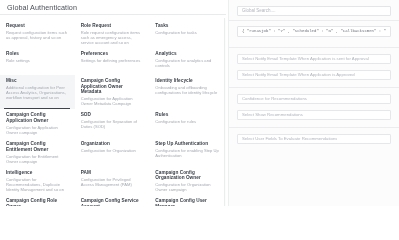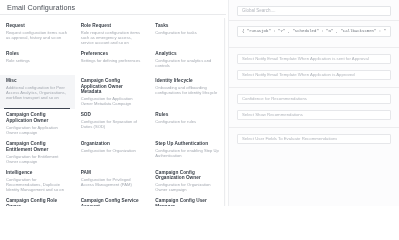--- a/index.html
+++ b/index.html
@@ -192,21 +192,21 @@
     margin: 7px 0 0 0;
   }
 </style>
 </head>
 <body>
 
 <div class="app">
 
   <div class="left-pane">
 
-    <div class="page-title">Email Configurations</div>
+    <div class="page-title">Global Authentication</div>
     <div class="title-rule"></div>
 
     <div class="select-wrap">
       <div class="select-value">Misc</div>
       <div class="caret"></div>
     </div>
 
     <div class="card-panel">
       <div class="card-grid">
           <div class="card">

